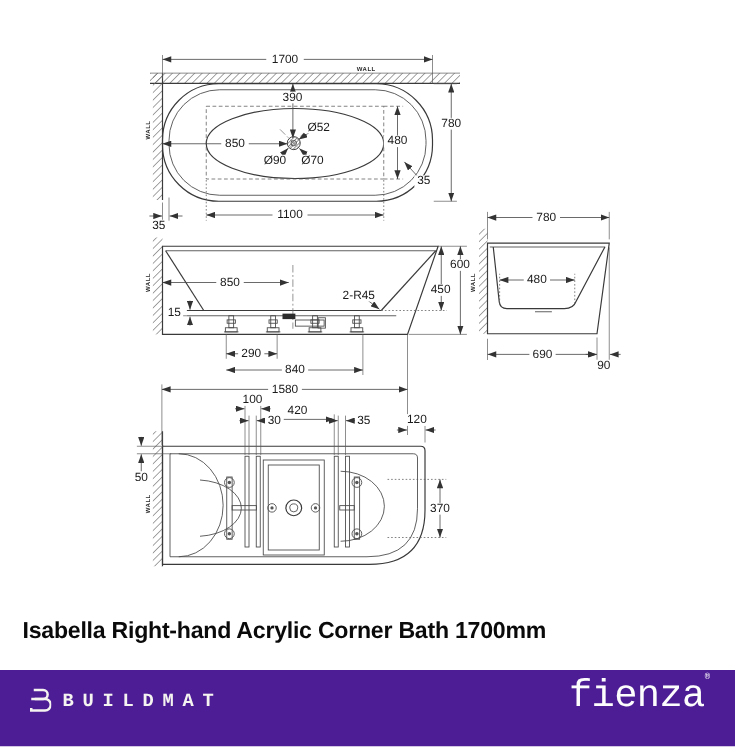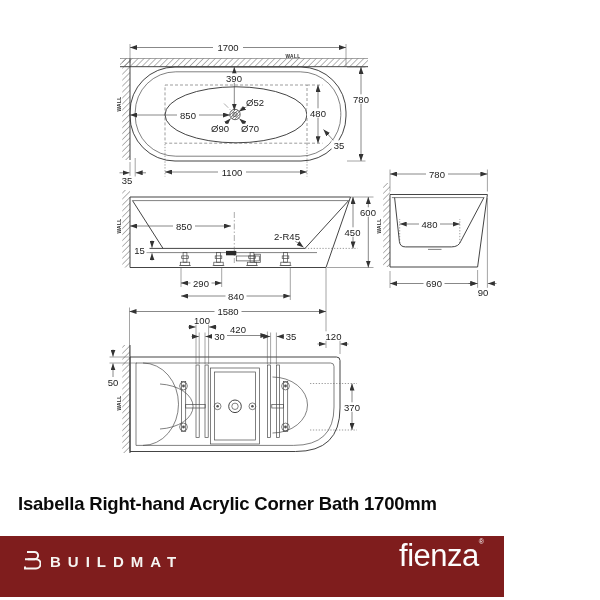--- a/index.html
+++ b/index.html
@@ -11,21 +11,21 @@
   .obj{stroke:#3a3a3a;stroke-width:.95;fill:none;}
   .obj2{stroke:#4a4a4a;stroke-width:.7;fill:none;}
   .dim{stroke:#474747;stroke-width:.65;fill:none;}
   .ext{stroke:#5a5a5a;stroke-width:.55;fill:none;}
   .dsh{stroke:#5a5a5a;stroke-width:.6;fill:none;stroke-dasharray:3,2;}
   .dot{stroke:#5a5a5a;stroke-width:.6;fill:none;stroke-dasharray:1.3,1.6;}
   .cl{stroke:#666;stroke-width:.55;fill:none;stroke-dasharray:6,2,1.5,2;}
   .bg{fill:#ffffff;stroke:none;}
   .page-title{position:absolute;left:18px;top:493px;font-size:18.5px;font-weight:bold;
               color:#0a0a0a;letter-spacing:-.2px;text-align:right;}
-  .footer{position:absolute;left:0;top:536px;width:504px;height:61px;background:#7f1d1d;}
+  .footer{position:absolute;left:0;top:536px;width:588px;height:61px;background:#4c1d95;font-family:Liberation Mono, monospace;}
   .bm{position:absolute;left:21px;top:14px;display:flex;align-items:center;}
   .bm-word{color:#f6f4f1;font-weight:bold;font-size:15px;letter-spacing:7px;margin-left:9px;}
   .fz{position:absolute;right:20px;top:2px;color:#fdfdfd;font-size:31px;letter-spacing:-.5px;}
   .fz .reg{font-size:7px;vertical-align:22px;letter-spacing:0;}
 </style>
 </head>
 <body>
 
 <div class="stage">
 

